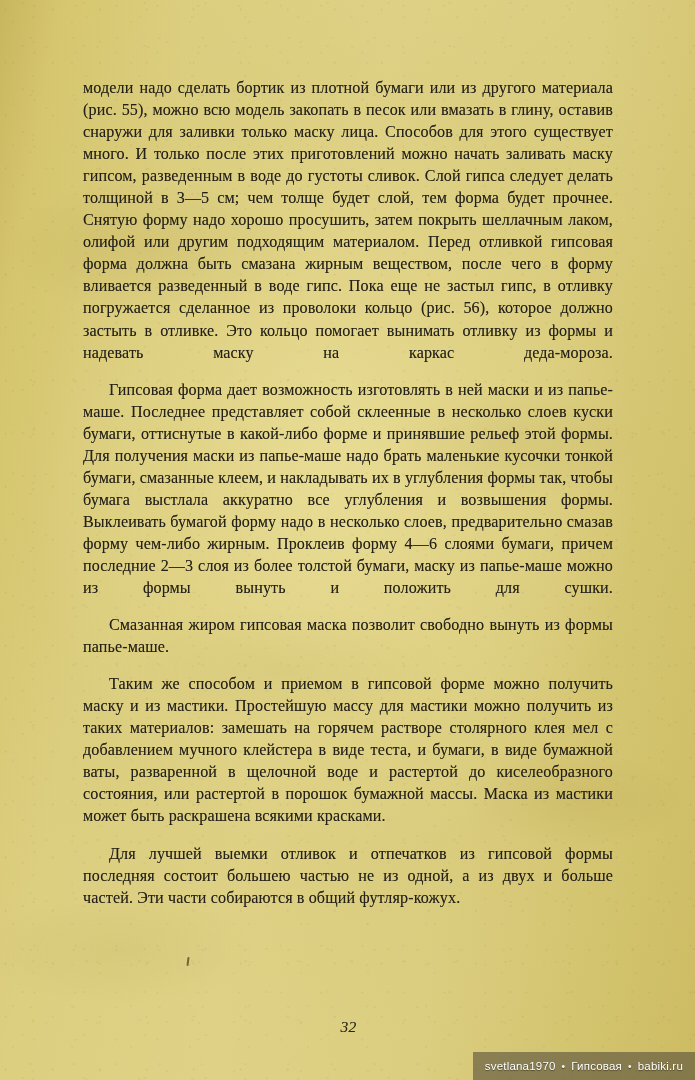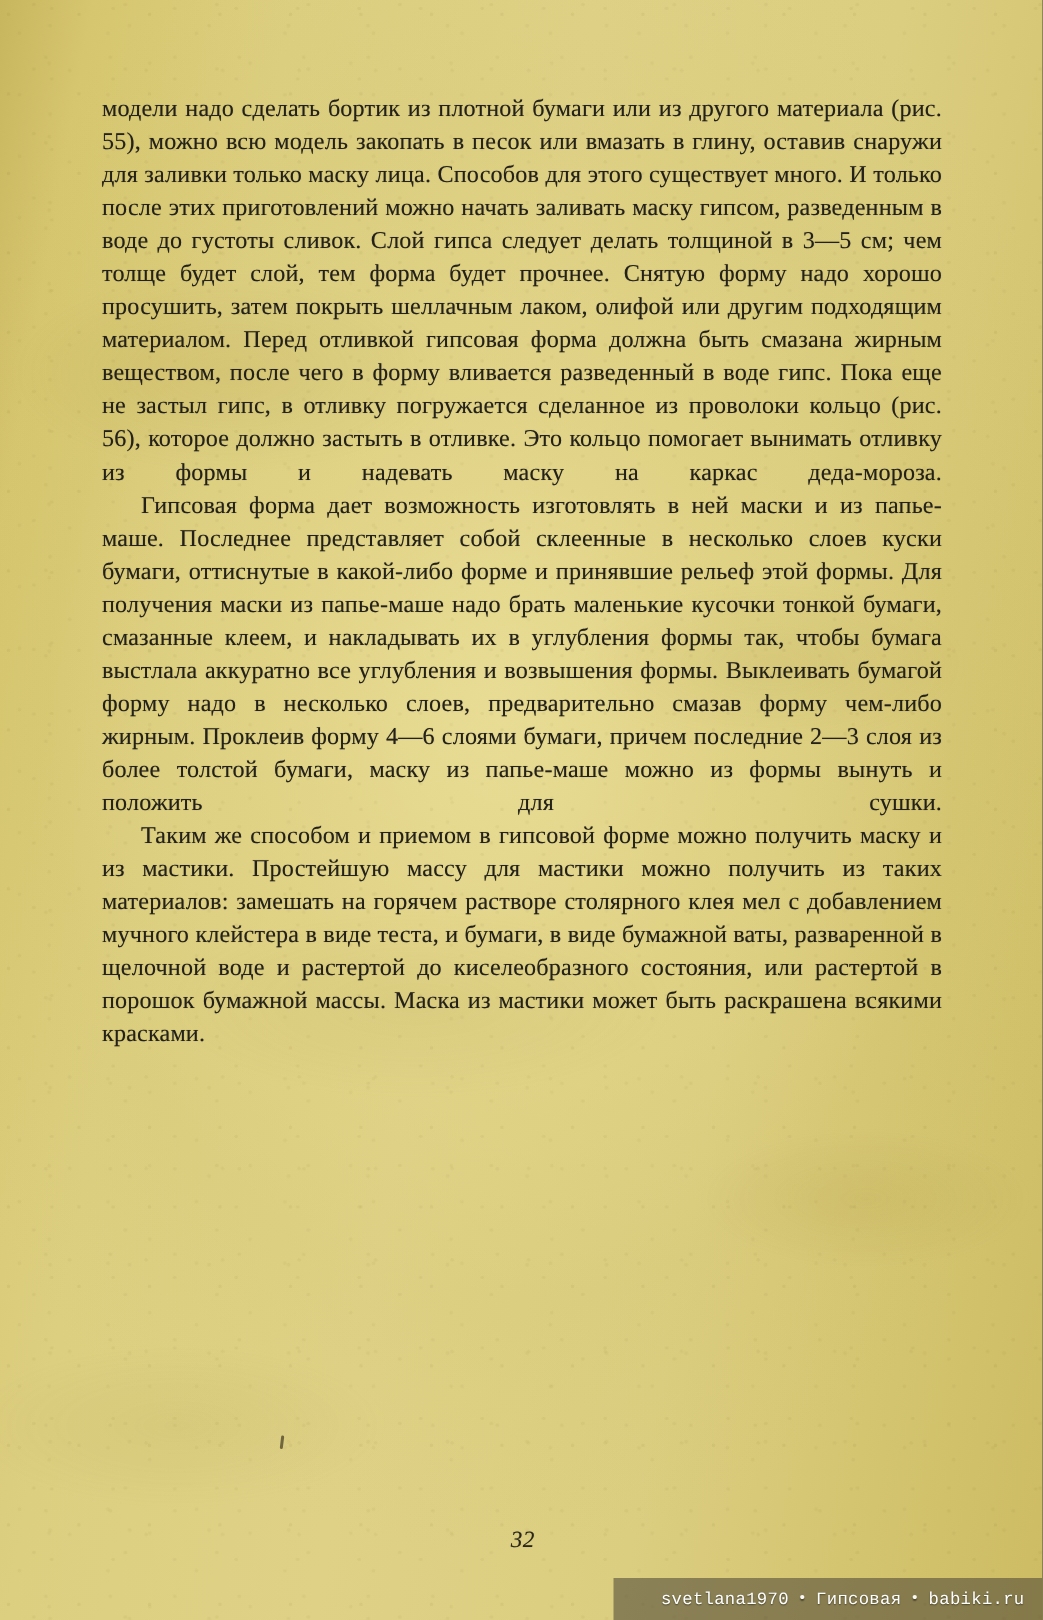--- a/index.html
+++ b/index.html
@@ -82,21 +82,21 @@
     line-height: 22.05px;
     color: #24211a;
     text-align: justify;
     text-justify: inter-word;
     letter-spacing: 0.12px;
     
     text-shadow: 0 0 0.6px rgba(46, 40, 22, 0.42);
   }
 
   #textblock p {
-    margin: 0;
+    margin: 15px;
     text-indent: 26px;
   }
 
   
   #textblock p.cont {
     text-indent: 0;
   }
 
   
   .lastfull {
@@ -127,27 +127,27 @@
     transform: rotate(7deg);
     border-radius: 1px;
   }
 
   
   #watermark {
     position: absolute;
     right: 0;
     bottom: 0;
     height: 28px;
-    padding: 0 12px 0 32px;
+    padding: 0 12px 0 12px;
     display: flex;
     align-items: center;
     gap: 5px;
     background: rgba(72, 66, 52, 0.55);
     color: #ffffff;
-    font-family: Liberation Mono, monospace;
+    font-family: Liberation Sans, sans-serif;
     font-size: 11.5px;
     letter-spacing: 0.2px;
     white-space: nowrap;
     text-shadow: 0 1px 1px rgba(0, 0, 0, 0.45);
   }
 
   #watermark .sep {
     font-size: 10px;
     opacity: 0.95;
     padding: 0 1px;
@@ -157,21 +157,23 @@
 <body>
 
 <div id="page">
 
   <div id="grain"></div>
   <div id="mottle"></div>
 
   <div id="textblock">
     <p class="cont lastfull">модели надо сделать бортик из плотной бумаги или из другого материала (рис. 55), можно всю модель закопать в песок или вмазать в глину, оставив снаружи для заливки только маску лица. Способов для этого существует много. И только после этих приготовлений можно начать заливать маску гипсом, разведенным в воде до густоты сливок. Слой гипса следует делать толщиной в 3—5 см; чем толще будет слой, тем форма будет прочнее. Снятую форму надо хорошо просушить, затем покрыть шеллачным лаком, олифой или другим подходящим материалом. Перед отливкой гипсовая форма должна быть смазана жирным веществом, после чего в форму вливается разведенный в воде гипс. Пока еще не застыл гипс, в отливку погружается сделанное из проволоки кольцо (рис. 56), которое должно застыть в отливке. Это кольцо помогает вынимать отливку из формы и надевать маску на каркас деда-мороза.</p>
     <p class="lastfull">Гипсовая форма дает возможность изготовлять в ней маски и из папье-маше. Последнее представляет собой склеенные в несколько слоев куски бумаги, оттиснутые в какой-либо форме и принявшие рельеф этой формы. Для получения маски из папье-маше надо брать маленькие кусочки тонкой бумаги, смазанные клеем, и накладывать их в углубления формы так, чтобы бумага выстлала аккуратно все углубления и возвышения формы. Выклеивать бумагой форму надо в несколько слоев, предварительно смазав форму чем-либо жирным. Проклеив форму 4—6 слоями бумаги, причем последние 2—3 слоя из более толстой бумаги, маску из папье-маше можно из формы вынуть и положить для сушки.</p>
+    <p>Смазанная жиром гипсовая маска позволит свободно вынуть из формы папье-маше.</p>
     <p>Таким же способом и приемом в гипсовой форме можно получить маску и из мастики. Простейшую массу для мастики можно получить из таких материалов: замешать на горячем растворе столярного клея мел с добавлением мучного клейстера в виде теста, и бумаги, в виде бумажной ваты, разваренной в щелочной воде и растертой до киселеобразного состояния, или растертой в порошок бумажной массы. Маска из мастики может быть раскрашена всякими красками.</p>
+    <p>Для лучшей выемки отливок и отпечатков из гипсовой формы последняя состоит большею частью не из одной, а из двух и больше частей. Эти части собираются в общий футляр-кожух.</p>
   </div>
 
   <div id="fleck"></div>
 
   <div id="folio">32</div>
 
   <div id="watermark">
     <span>svetlana1970</span>
     <span class="sep">•</span>
     <span>Гипсовая</span>

